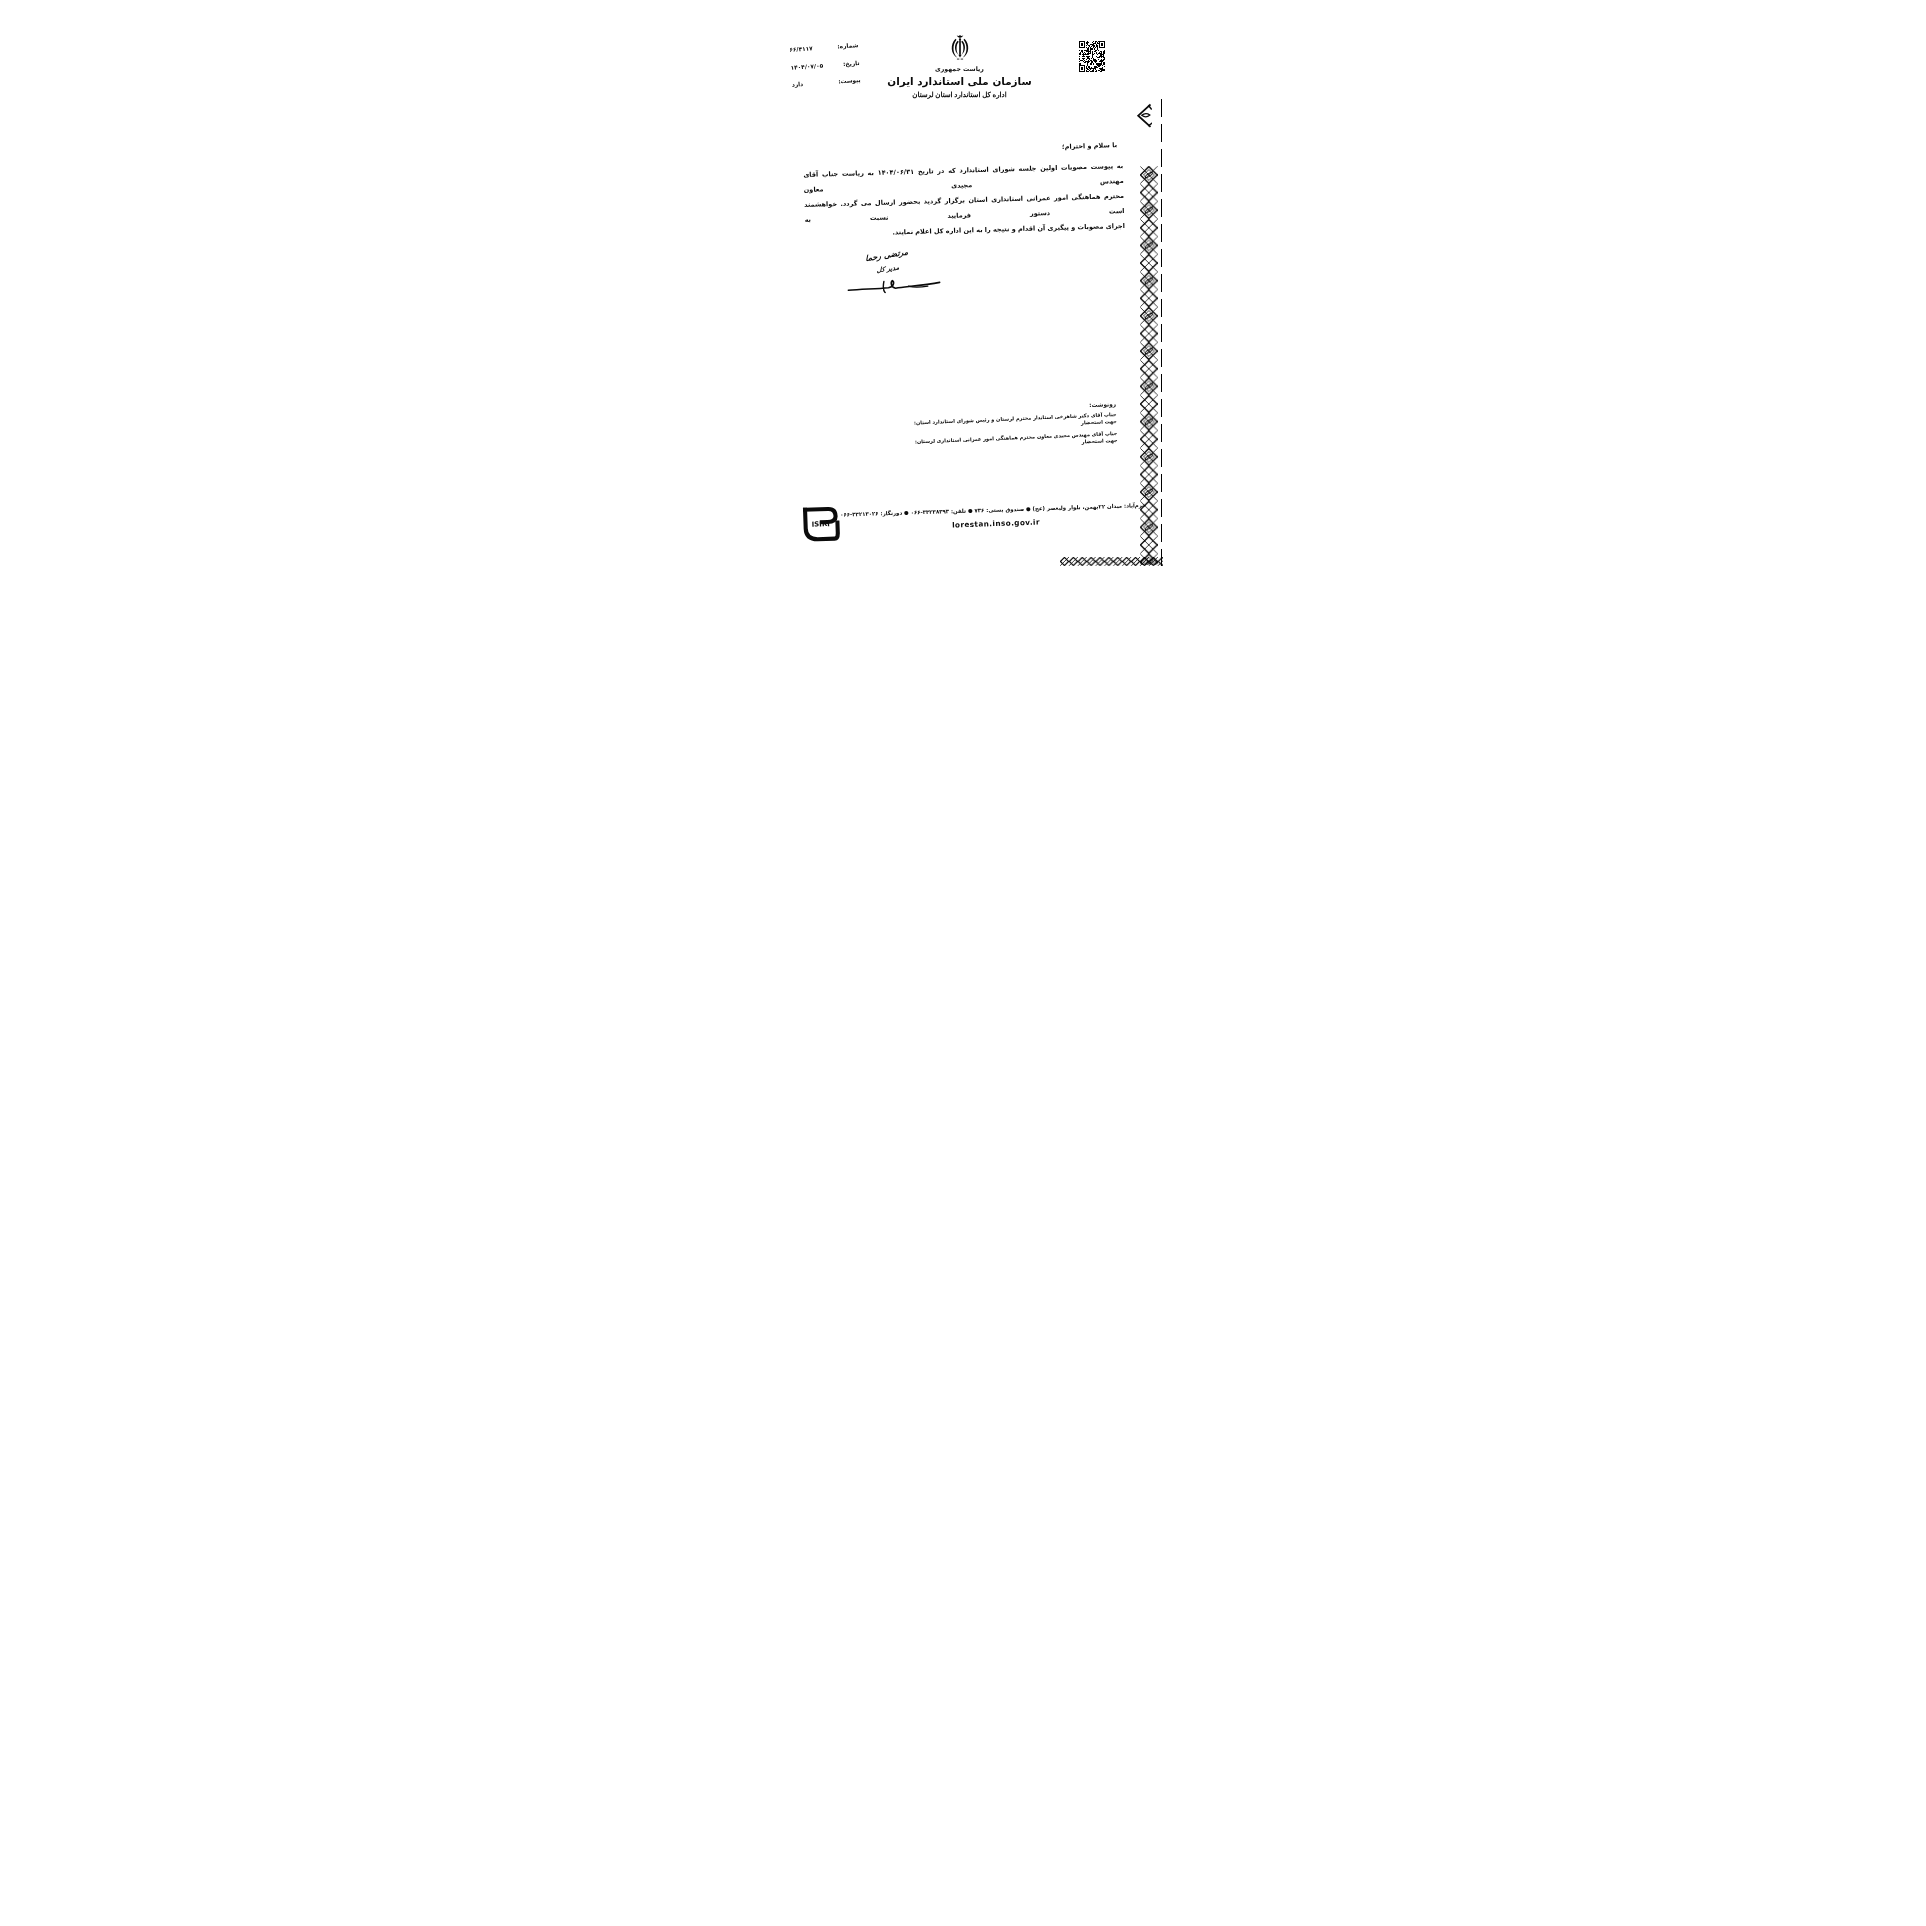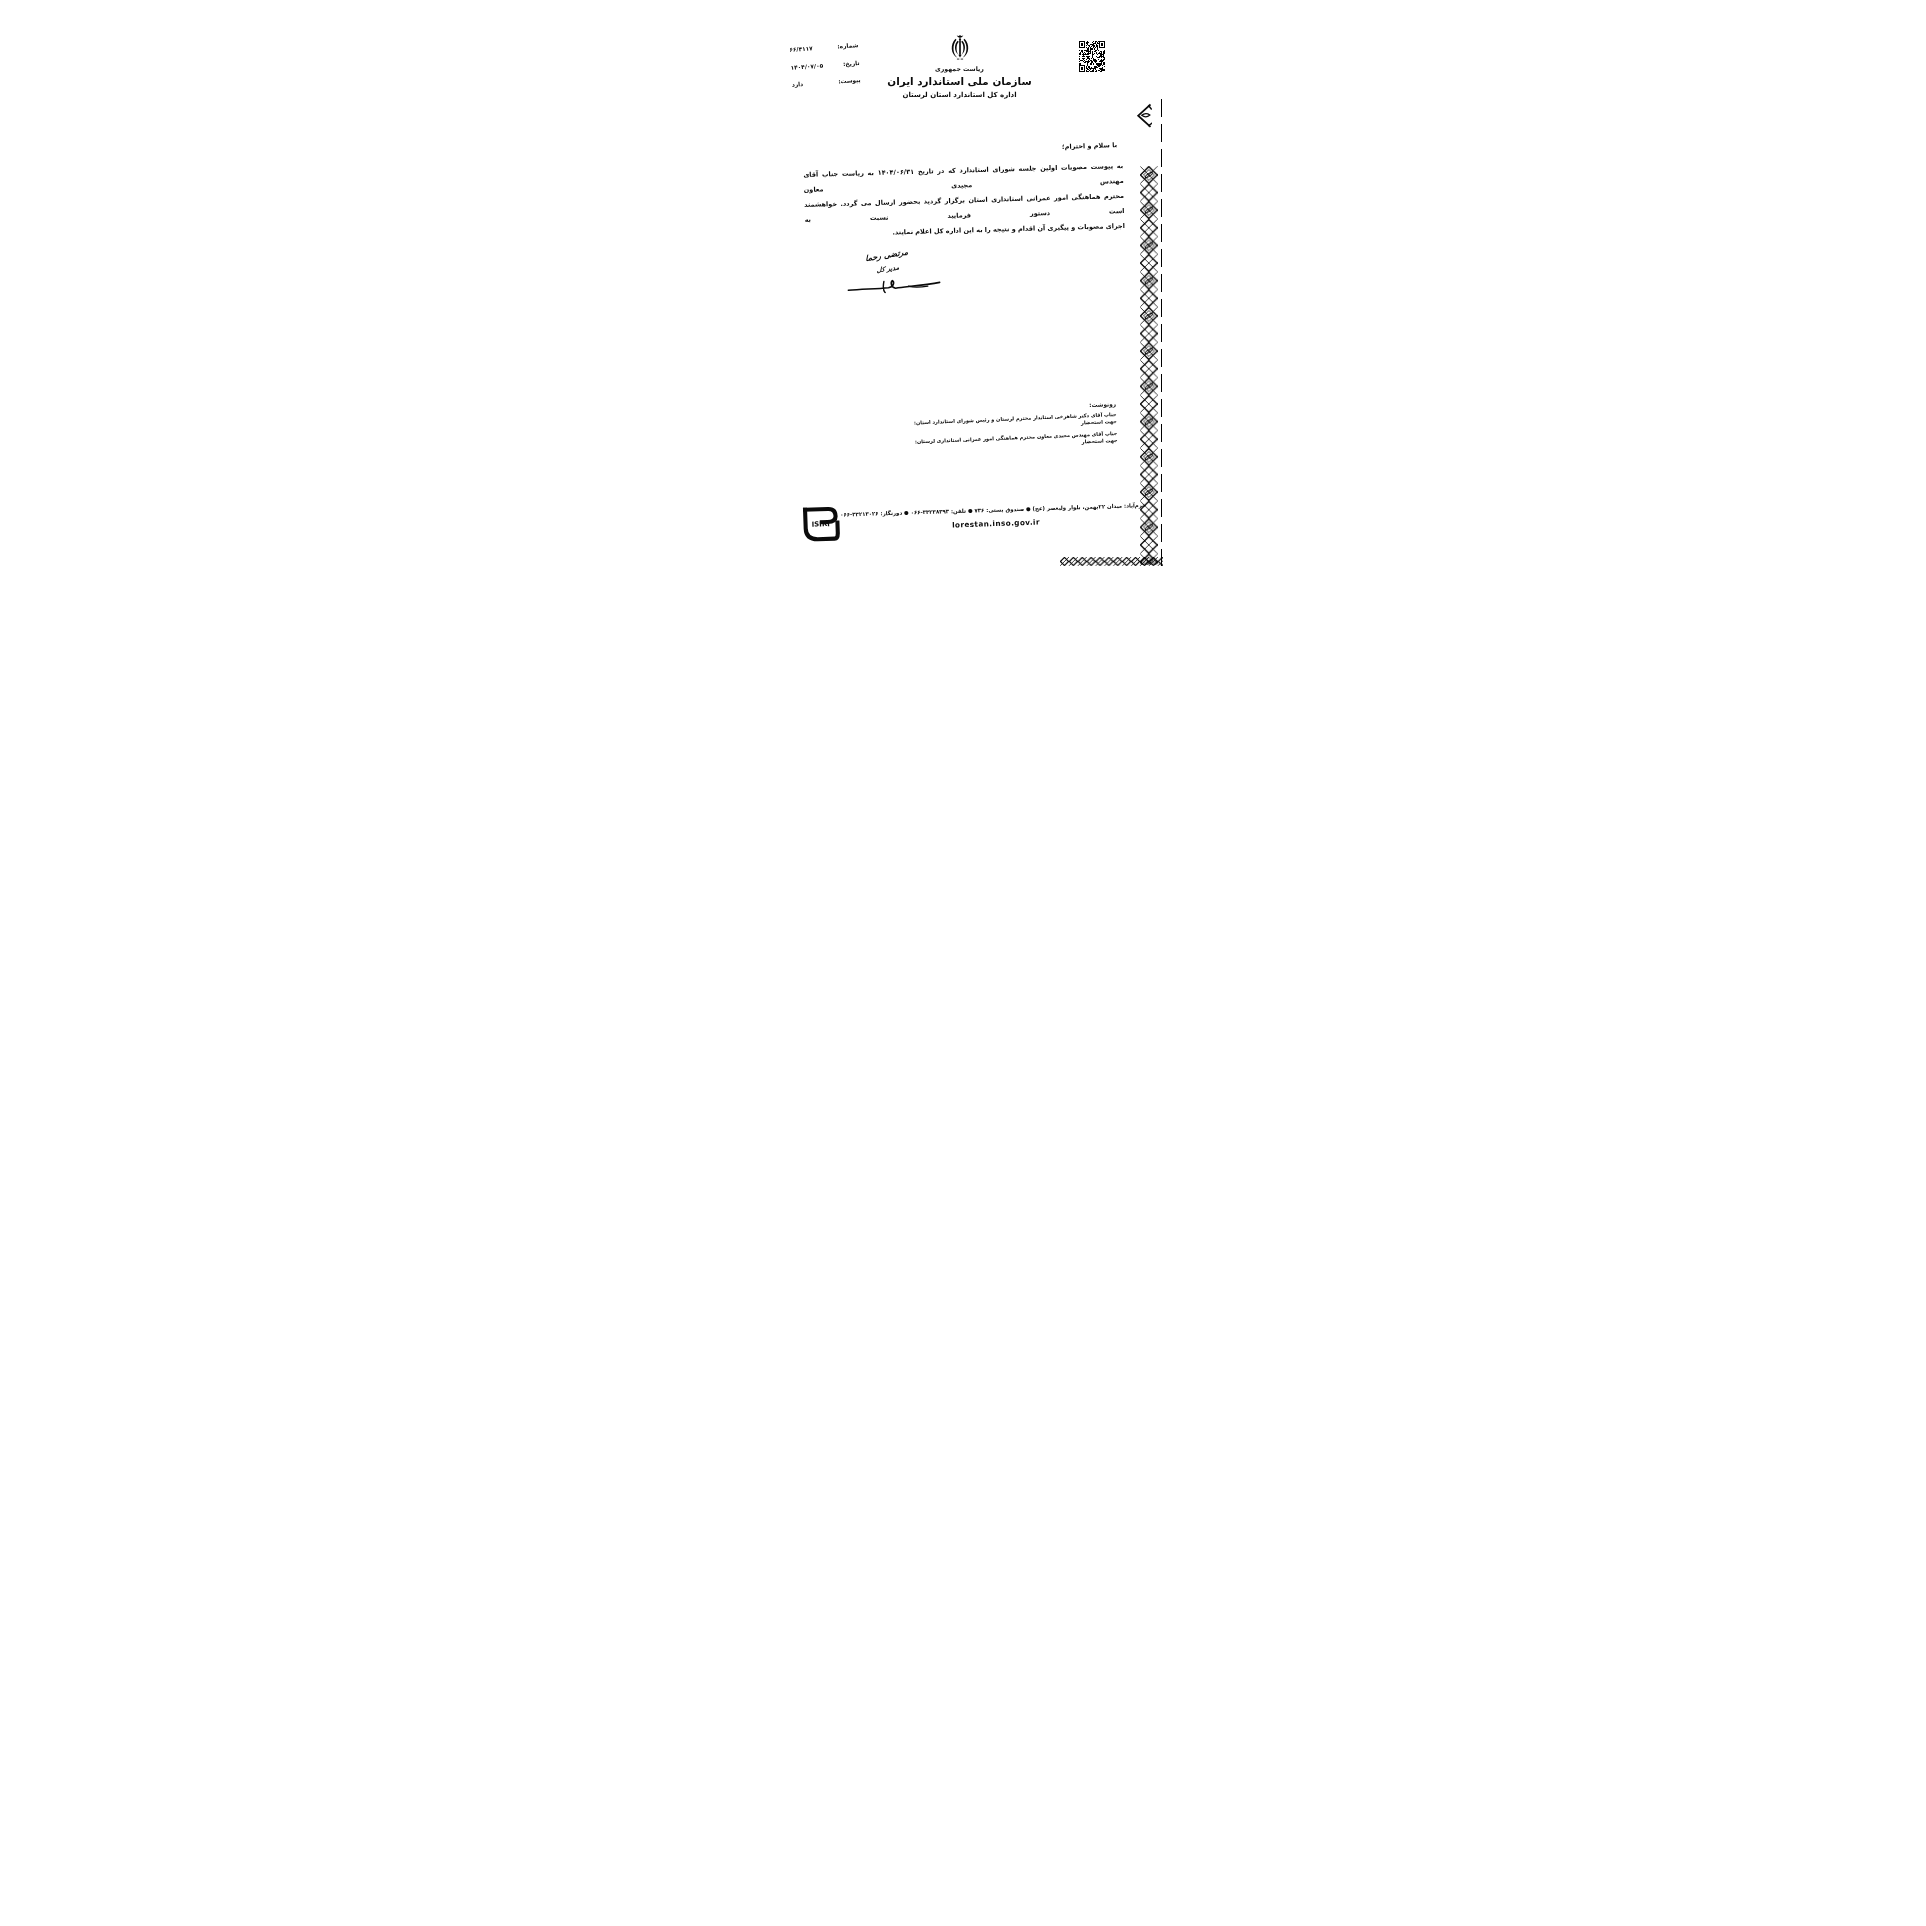--- a/index.html
+++ b/index.html
@@ -26,21 +26,21 @@
   }
   .meta-line .lbl{margin-left:3.1px;}
   
   .letterhead{
     position:absolute;left:123px;top:33px;width:146px;
     text-align:center;direction:rtl;
   }
   .emblem{width:24px;height:28.5px;margin:0 auto;display:block;}
   .gov-title{font-size:6.2px;font-weight:bold;margin-top:3.5px;}
   .org-name{font-size:10.4px;font-weight:bold;margin-top:2.7px;letter-spacing:0.4px;}
-  .office-name{font-size:7px;font-weight:bold;margin-top:4.6px;}
+  .office-name{font-size:7px;font-weight:bold;margin-top:4.6px;font-family:Liberation Serif, serif;}
   
   .qr{position:absolute;left:315px;top:41px;width:26px;height:31px;}
   
   .fold-mark{position:absolute;left:371px;top:103px;width:17.7px;height:25.4px;}
   
   .edge-line{
     position:absolute;right:0.4px;top:99px;bottom:0;width:0.8px;
     background:repeating-linear-gradient(180deg,#000 0 17.7px,transparent 17.7px 25px);
   }
   

